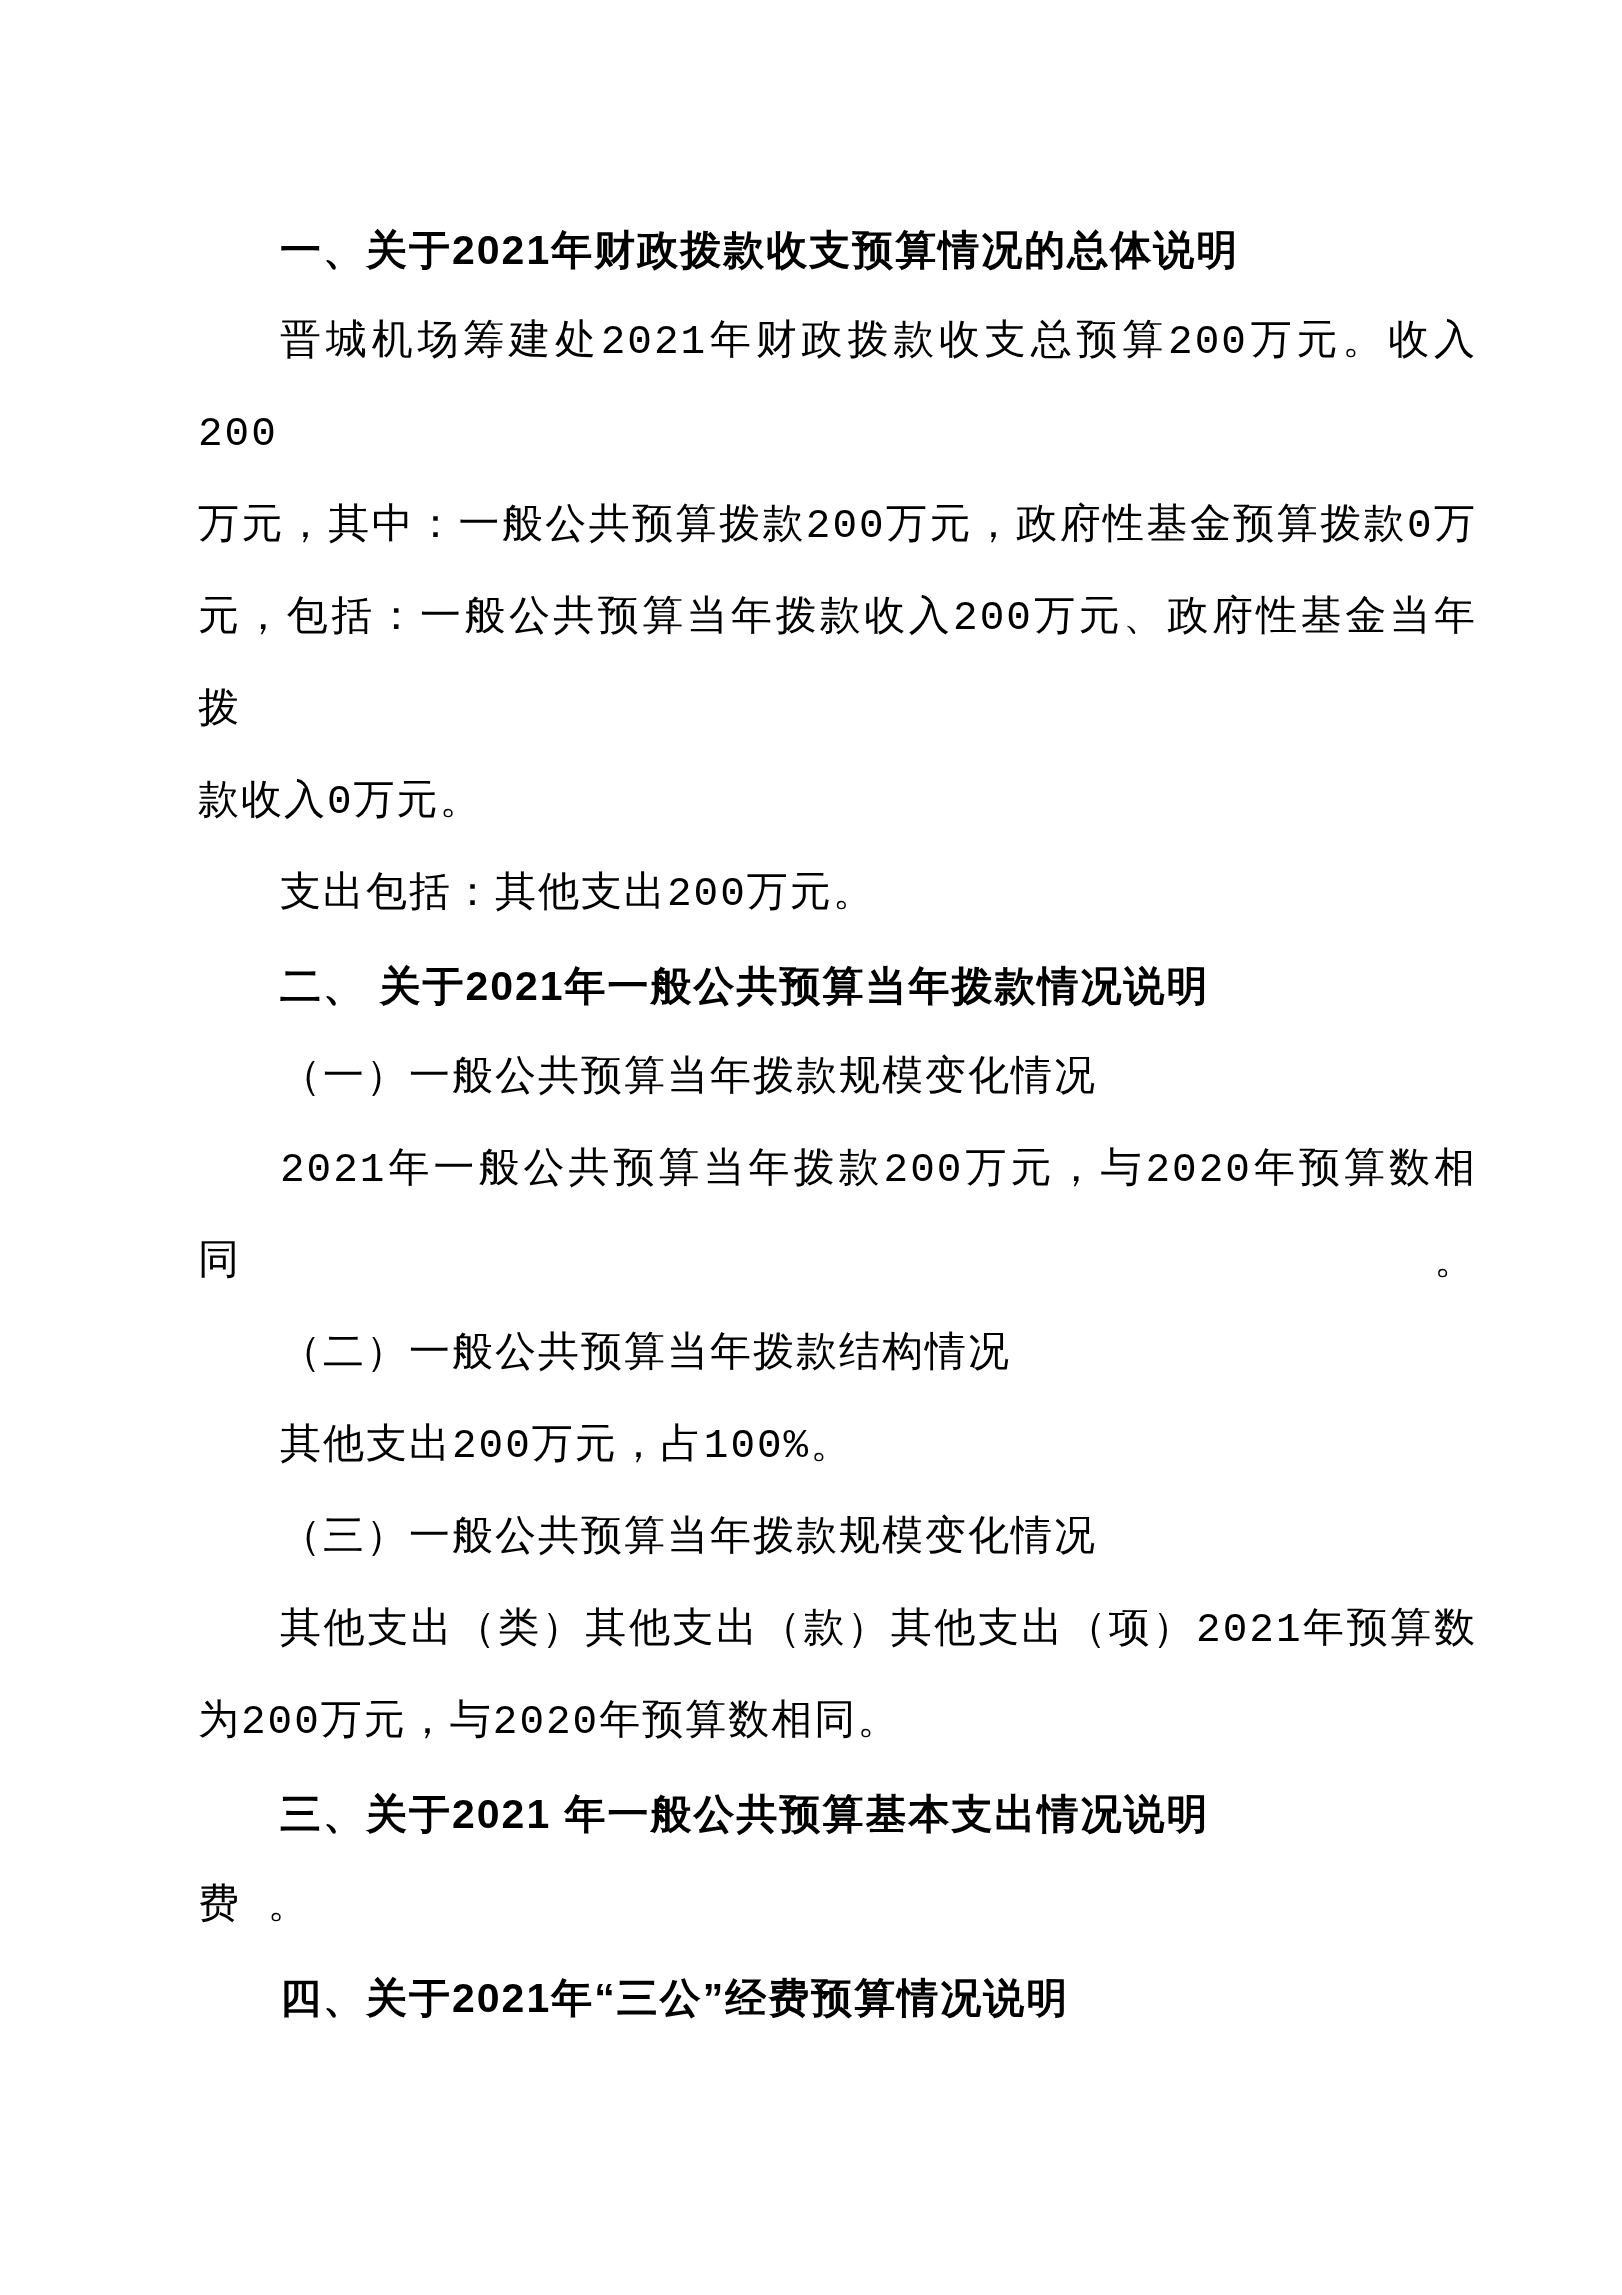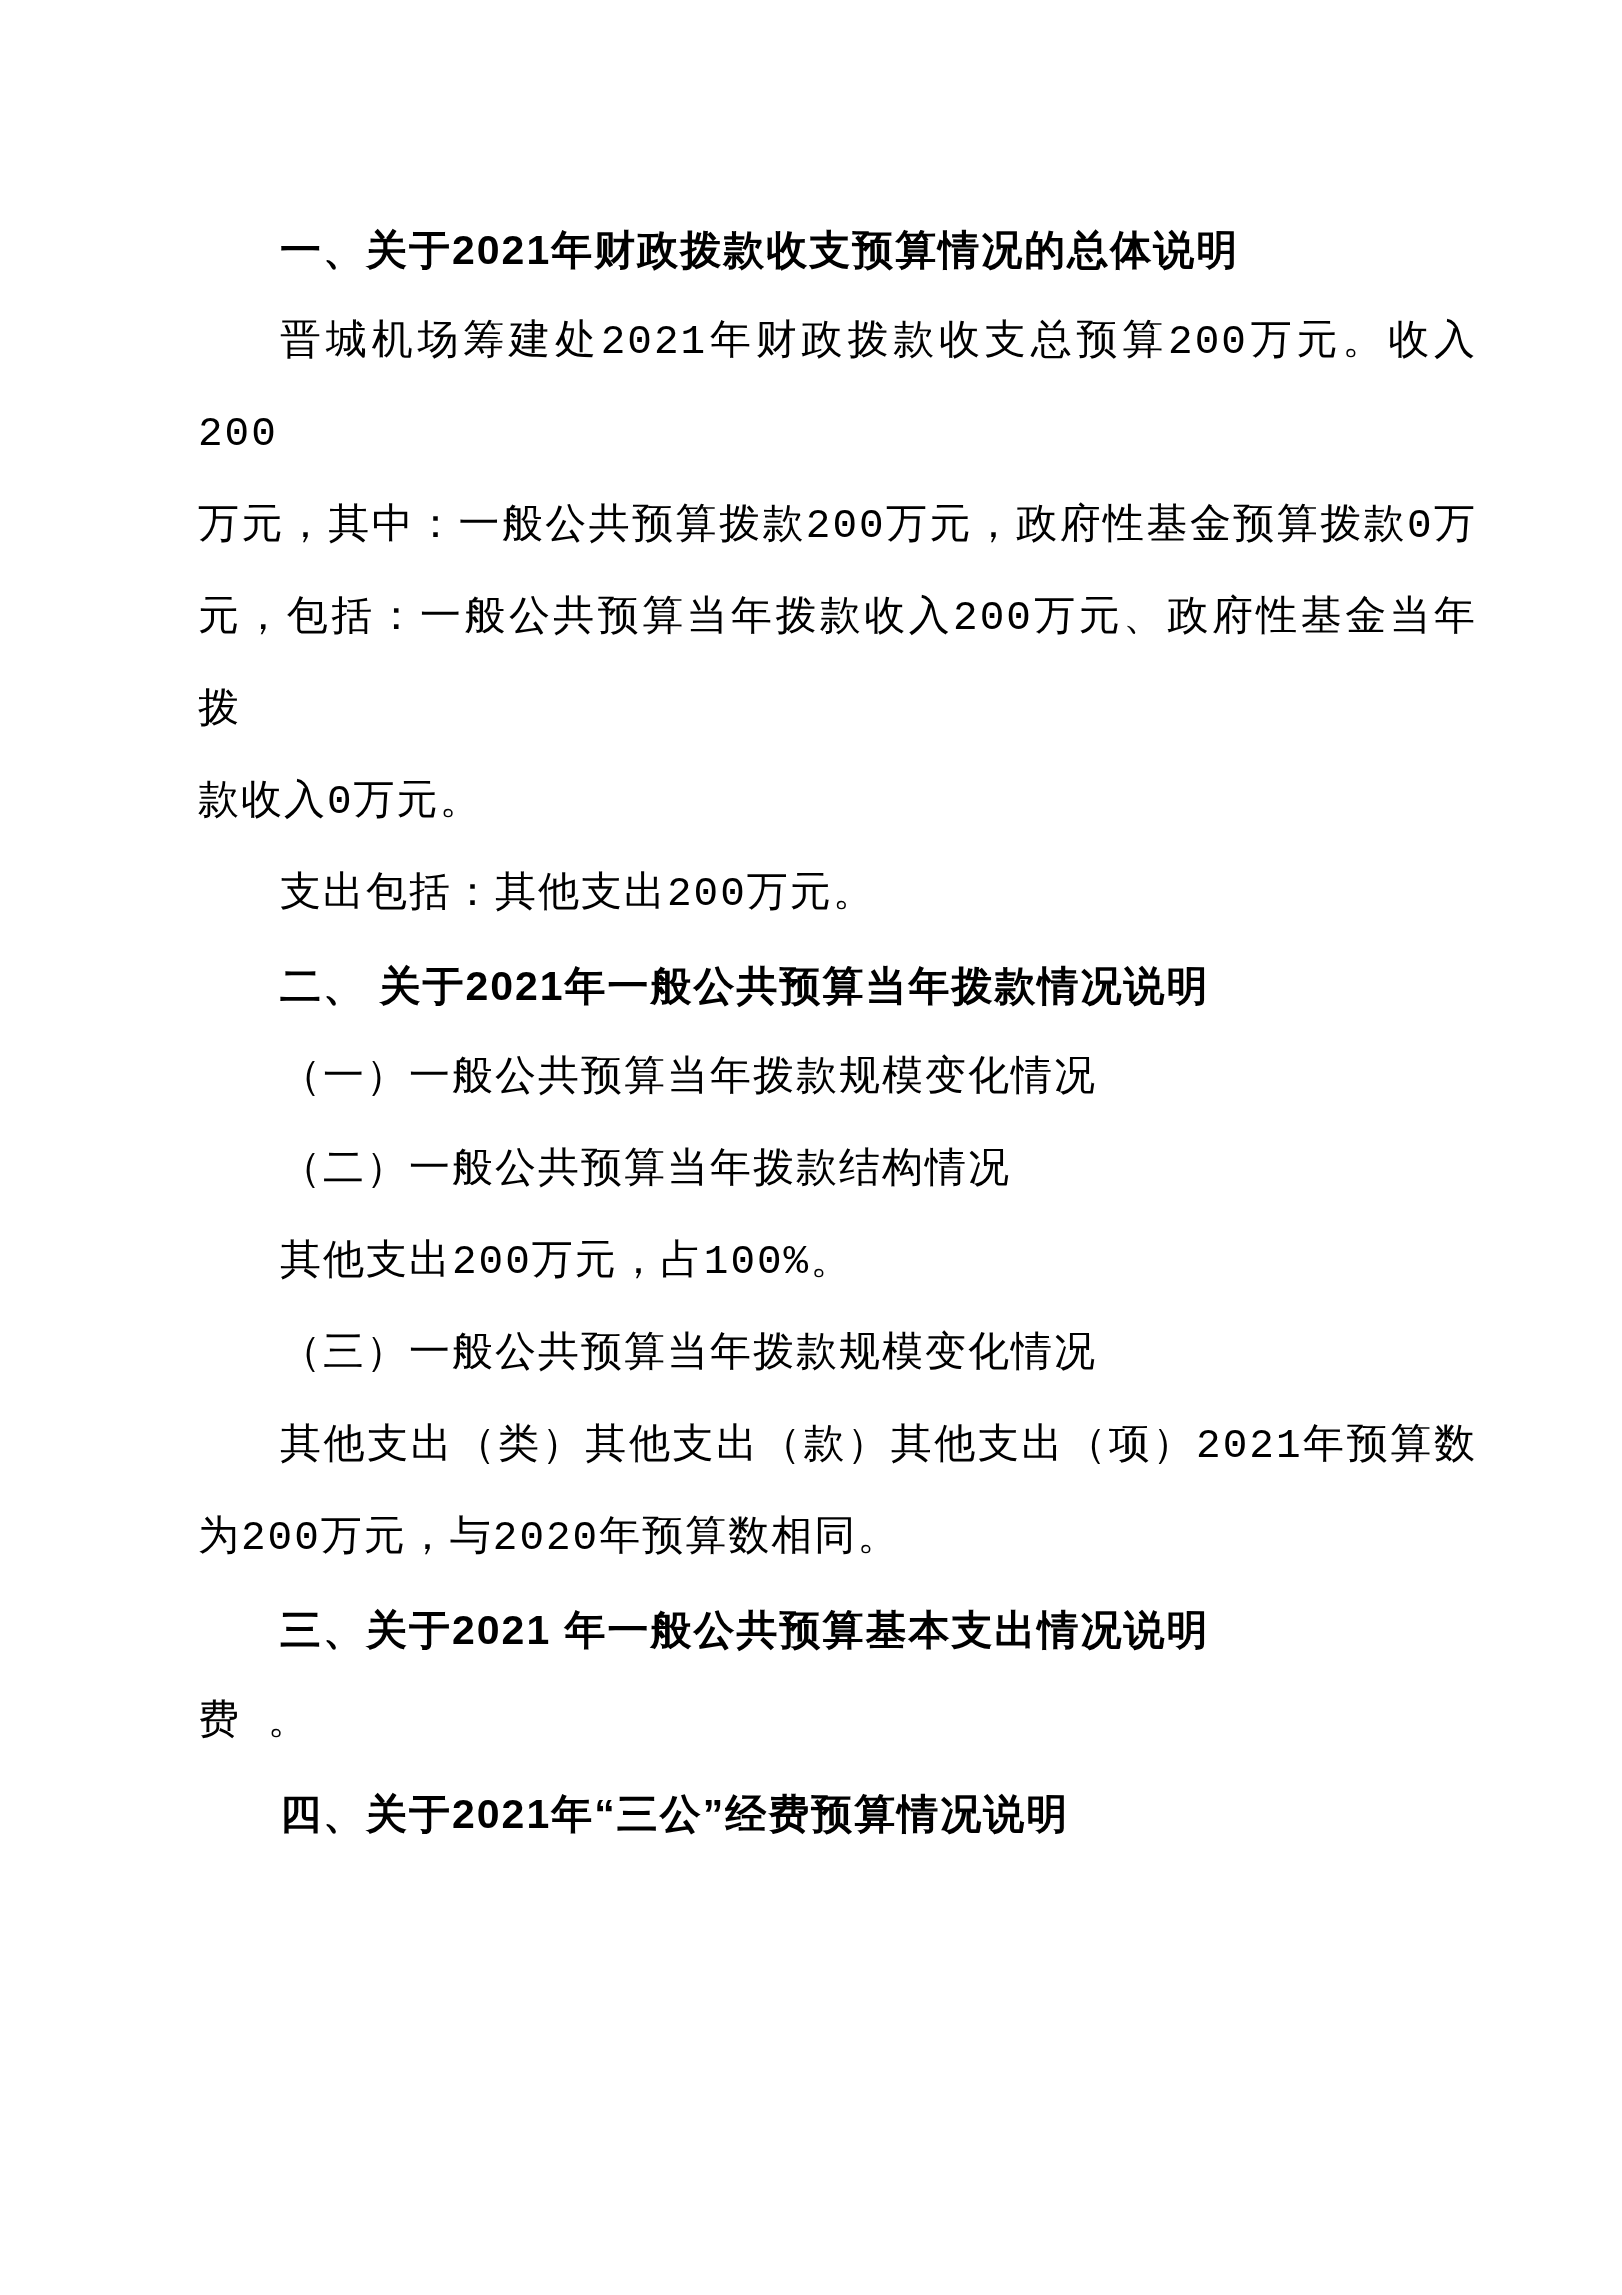--- a/index.html
+++ b/index.html
@@ -65,20 +65,23 @@
       </div>
       <div class="block body">
         <div class="line indent">支出包括：其他支出200万元。</div>
       </div>
       <div class="block heading">
         <div class="line indent">二、 关于2021年一般公共预算当年拨款情况说明</div>
       </div>
       <div class="block subheading">
         <div class="line indent">（一）一般公共预算当年拨款规模变化情况</div>
       </div>
+      <div class="block body">
+        <div class="line indent fill">2021年一般公共预算当年拨款200万元，与2020年预算数相同。</div>
+      </div>
       <div class="block subheading">
         <div class="line indent">（二）一般公共预算当年拨款结构情况</div>
       </div>
       <div class="block body">
         <div class="line indent">其他支出200万元，占100%。</div>
       </div>
       <div class="block subheading">
         <div class="line indent">（三）一般公共预算当年拨款规模变化情况</div>
       </div>
       <div class="block body">

